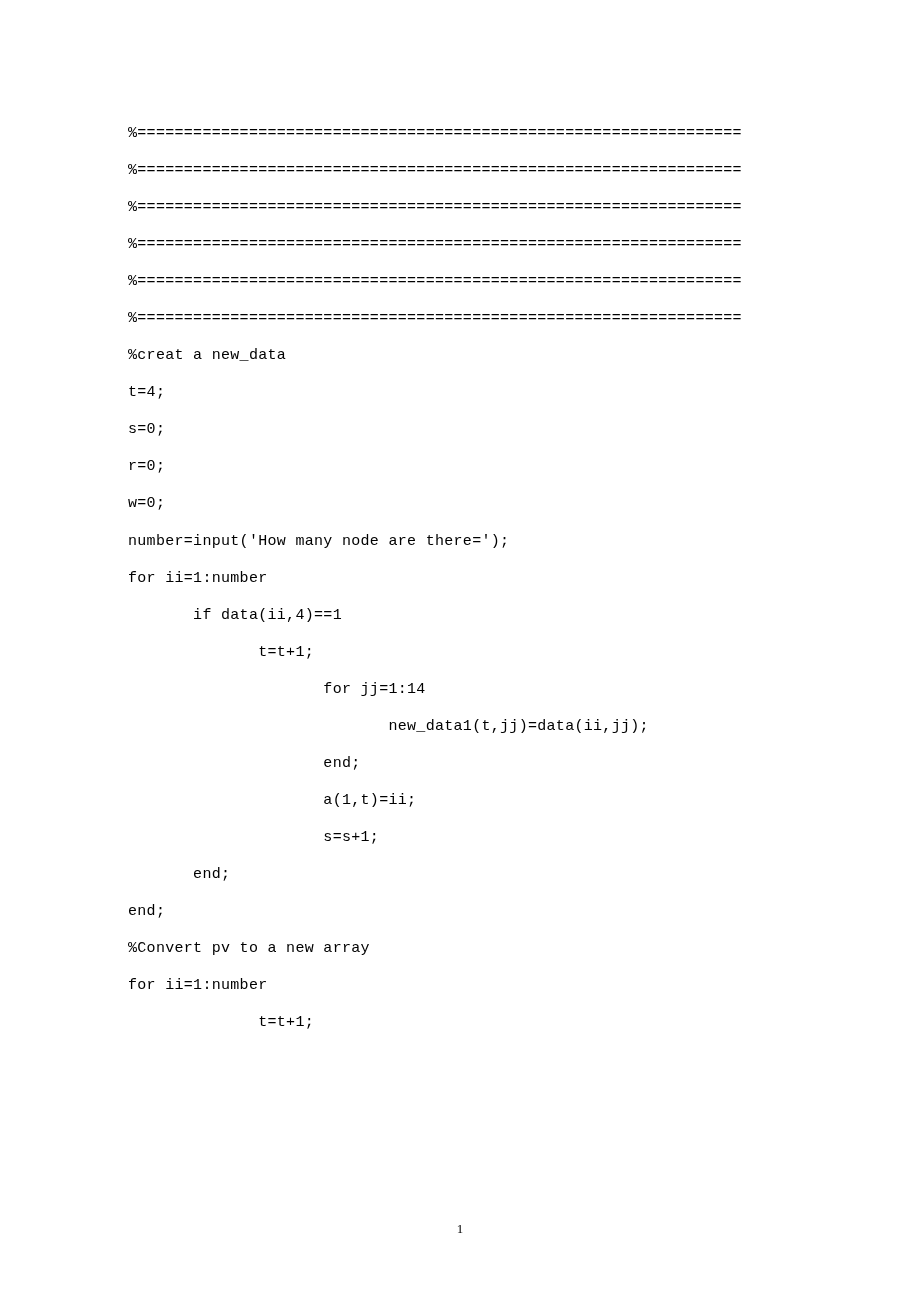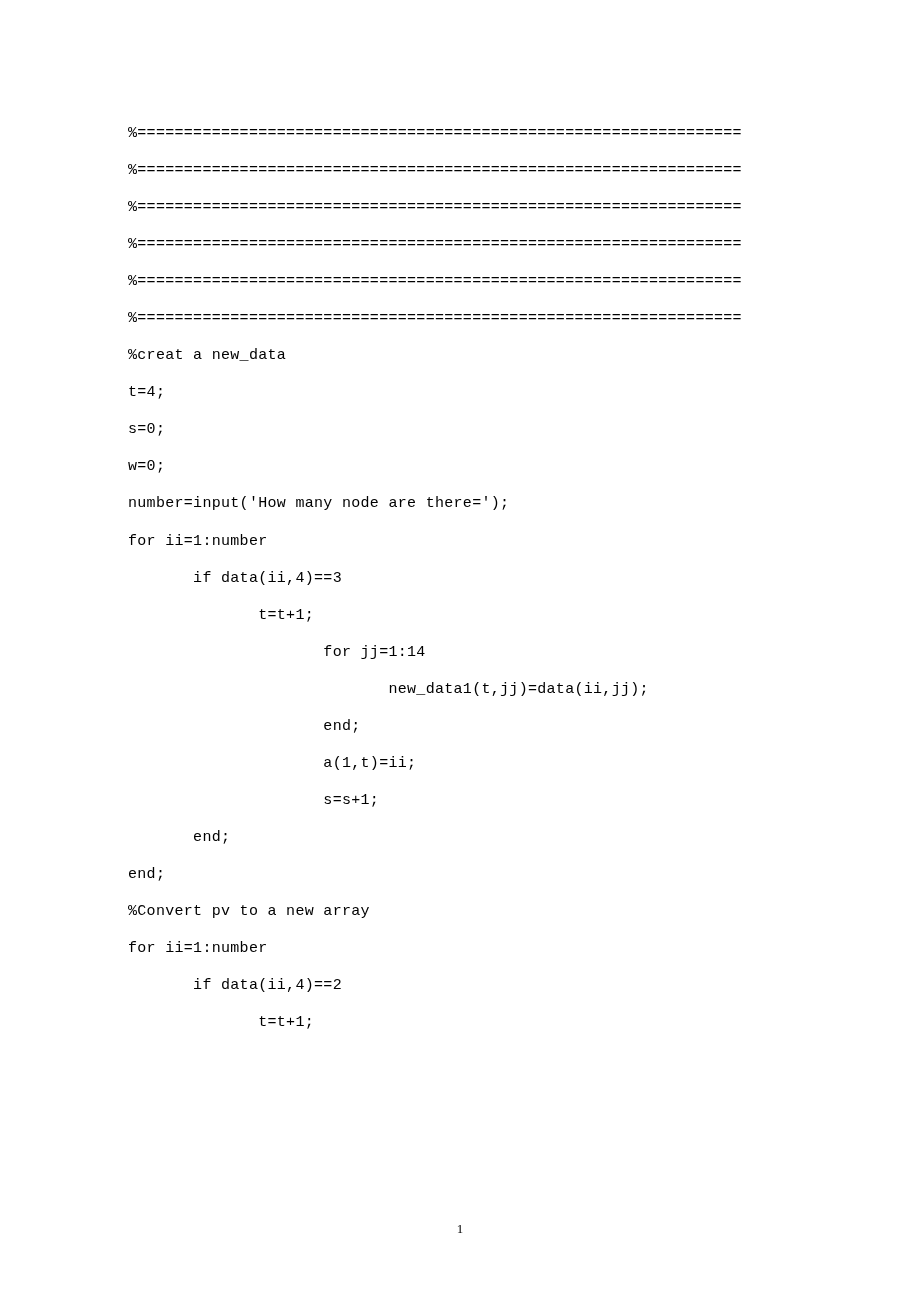--- a/index.html
+++ b/index.html
@@ -40,31 +40,31 @@
 <div class="page-content">
   <div class="code-line">%=================================================================</div>
   <div class="code-line">%=================================================================</div>
   <div class="code-line">%=================================================================</div>
   <div class="code-line">%=================================================================</div>
   <div class="code-line">%=================================================================</div>
   <div class="code-line">%=================================================================</div>
   <div class="code-line">%creat a new_data</div>
   <div class="code-line">t=4;</div>
   <div class="code-line">s=0;</div>
+  <div class="code-line">r=0;</div>
   <div class="code-line">w=0;</div>
   <div class="code-line">number=input('How many node are there=');</div>
   <div class="code-line">for ii=1:number</div>
-  <div class="code-line">       if data(ii,4)==3</div>
+  <div class="code-line">       if data(ii,4)==1</div>
   <div class="code-line">              t=t+1;</div>
   <div class="code-line">                     for jj=1:14</div>
   <div class="code-line">                            new_data1(t,jj)=data(ii,jj);</div>
   <div class="code-line">                     end;</div>
   <div class="code-line">                     a(1,t)=ii;</div>
   <div class="code-line">                     s=s+1;</div>
   <div class="code-line">       end;</div>
   <div class="code-line">end;</div>
   <div class="code-line">%Convert pv to a new array</div>
   <div class="code-line">for ii=1:number</div>
-  <div class="code-line">       if data(ii,4)==2</div>
   <div class="code-line">              t=t+1;</div>
 </div>
 
 <div class="page-number">1</div>
 
 </body></html>

